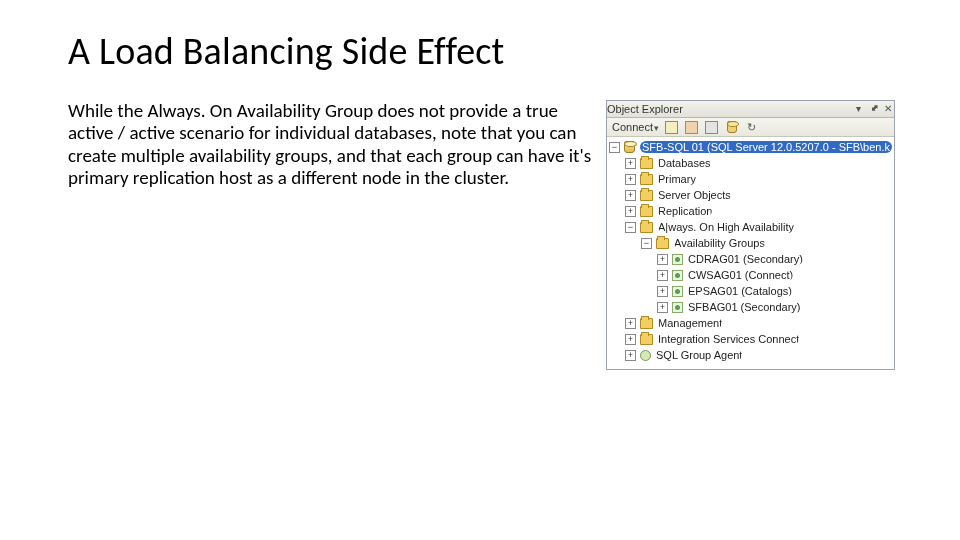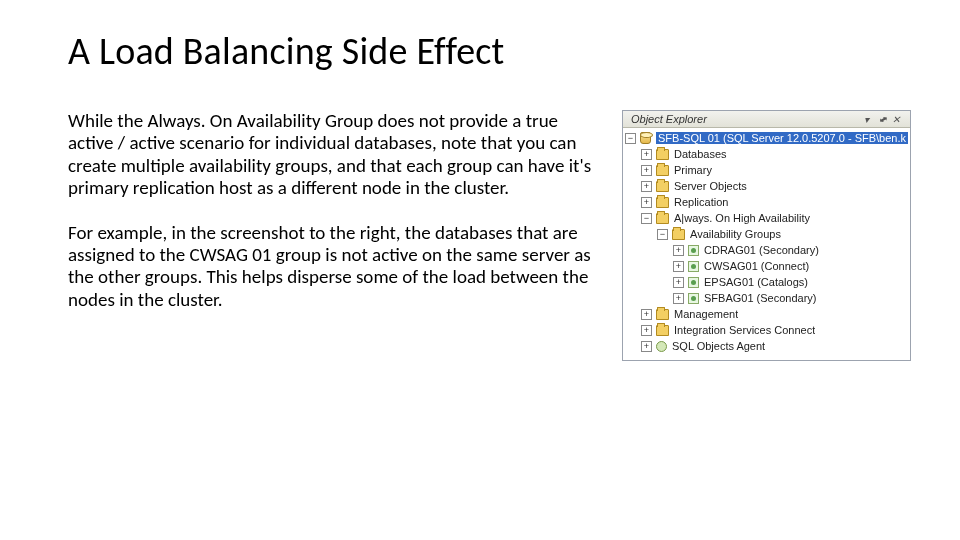--- a/index.html
+++ b/index.html
@@ -12,53 +12,52 @@
     position: relative;
     overflow: hidden;
   }
   .slide {
     padding: 28px 68px 20px 68px;
   }
   .title {
     font-size: 38px;
     font-weight: 400;
     letter-spacing: 0.2px;
-    margin-bottom: 36px;
+    margin-bottom: 26px;
     color: #000;
   }
   .content-row {
     display: flex;
-    gap: 24px;
+    gap: 8px;
     align-items: flex-start;
   }
   .body-col {
     flex: 0 0 530px;
     font-size: 19px;
     line-height: 1.18;
     font-weight: 400;
   }
   .body-col p { margin-bottom: 22px; }
   .explorer-col {
     flex: 0 0 268px;
     border: 1px solid #9ca3af;
     background: #fff;
     font-family: "Segoe UI", Tahoma, sans-serif;
     font-size: 11px;
     color: #222;
   }
   .oe-header {
     display: flex;
-    align-items: flex-end;
+    align-items: center;
     justify-content: space-between;
     background: linear-gradient(#f2f2ee, #e2e2d8);
     border-bottom: 1px solid #b8b8aa;
-    padding: 2px 8px;
+    padding: 2px 0;
     font-size: 11px;
     color: #333;
-    font-style: italic;
   }
   .oe-header-right { display: flex; gap: 4px; align-items:center; }
   .oe-head-icon {
     width: 10px; height: 10px; display:inline-block;
     color:#555; font-size:10px; line-height:10px;
   }
   .oe-toolbar {
     display: flex;
     align-items: center;
     gap: 6px;
@@ -116,44 +115,61 @@
   .ico-ag {
     width:11px; height:11px; border:1px solid #8a6; background:#e8f7e2;
     position:relative; flex:0 0 11px; margin-right:3px;
   }
   .ico-ag::after{content:"";position:absolute;left:2px;top:2px;width:5px;height:5px;border-radius:50%;background:#5a9f4f;}
   .ico-agent {
     width:11px; height:11px; border-radius:50%; background:#d4e8b8; border:1px solid #7a9a4a;
     flex:0 0 11px; margin-right:3px;
   }
   .sel-txt { background:#316ac5; color:#fff; padding:0 2px; }
-  .node-label { overflow:hidden; text-overflow:clip; }
+  .node-label { overflow:hidden; text-overflow:clip;border-radius:6px; }
 </style>
 </head>
 <body>
 
 <div class="slide">
   <h1 class="title">A Load Balancing Side Effect</h1>
 
   <div class="content-row">
     <div class="body-col">
       <p>While the Always. On Availability Group does not provide a true active / active scenario for individual databases, note that you can create multiple availability groups, and that each group can have it's primary replication host as a different node in the cluster.</p>
-      <p>For example, in the screenshot to the right, the databases that are assigned to the CWSAG 01 group is not active on the same server as the other groups.  This helps disperse some of the load between the nodes in the cluster.</p>
     </div>
 
     <div class="explorer-col">
       <div class="oe-header">
         <span>Object Explorer</span>
         <span class="oe-header-right">
           <span class="oe-head-icon">▾</span>
           <span class="oe-head-icon" style="transform:rotate(45deg)">⬍</span>
           <span class="oe-head-icon">✕</span>
         </span>
       </div>
 
+      <div class="oe-toolbar">
+        <span>
+          <span>Connect</span><span class="tb-dd">▾</span>
+        </span>
+        <span class="tb-icon">
+            <span class="tb-square"></span>
+          </span>
+        <span class="tb-icon">
+            <span class="tb-square" style="background:#f0d2b0;border-color:#b0894a;"></span>
+          </span>
+        <span class="tb-icon">
+            <span class="tb-square" style="background:#e4e4e4;border-color:#888;"></span>
+          </span>
+        <span class="tb-icon">
+            <span class="tb-cyl"></span>
+          </span>
+        <span class="tb-icon tb-mag">↻</span>
+      </div>
 
       <div class="tree">
 
         <div class="tree-node">
           <span class="exp-box">−</span>
           <span class="ico-db"></span>
           <span class="node-label sel-txt">SFB-SQL 01 (SQL Server 12.0.5207.0 - SFB\ben.k</span>
         </div>
 
         <div class="tree-node">
@@ -246,19 +262,19 @@
           <span class="indent"></span>
           <span class="exp-box">+</span>
           <span class="ico-folder"></span>
           <span class="node-label">Integration Services Connect</span>
         </div>
 
         <div class="tree-node">
           <span class="indent"></span>
           <span class="exp-box">+</span>
           <span class="ico-agent"></span>
-          <span class="node-label">SQL Objects Agent</span>
+          <span class="node-label">SQL Group Agent</span>
         </div>
 
       </div>
     </div>
   </div>
 </div>
 
 </body></html>

